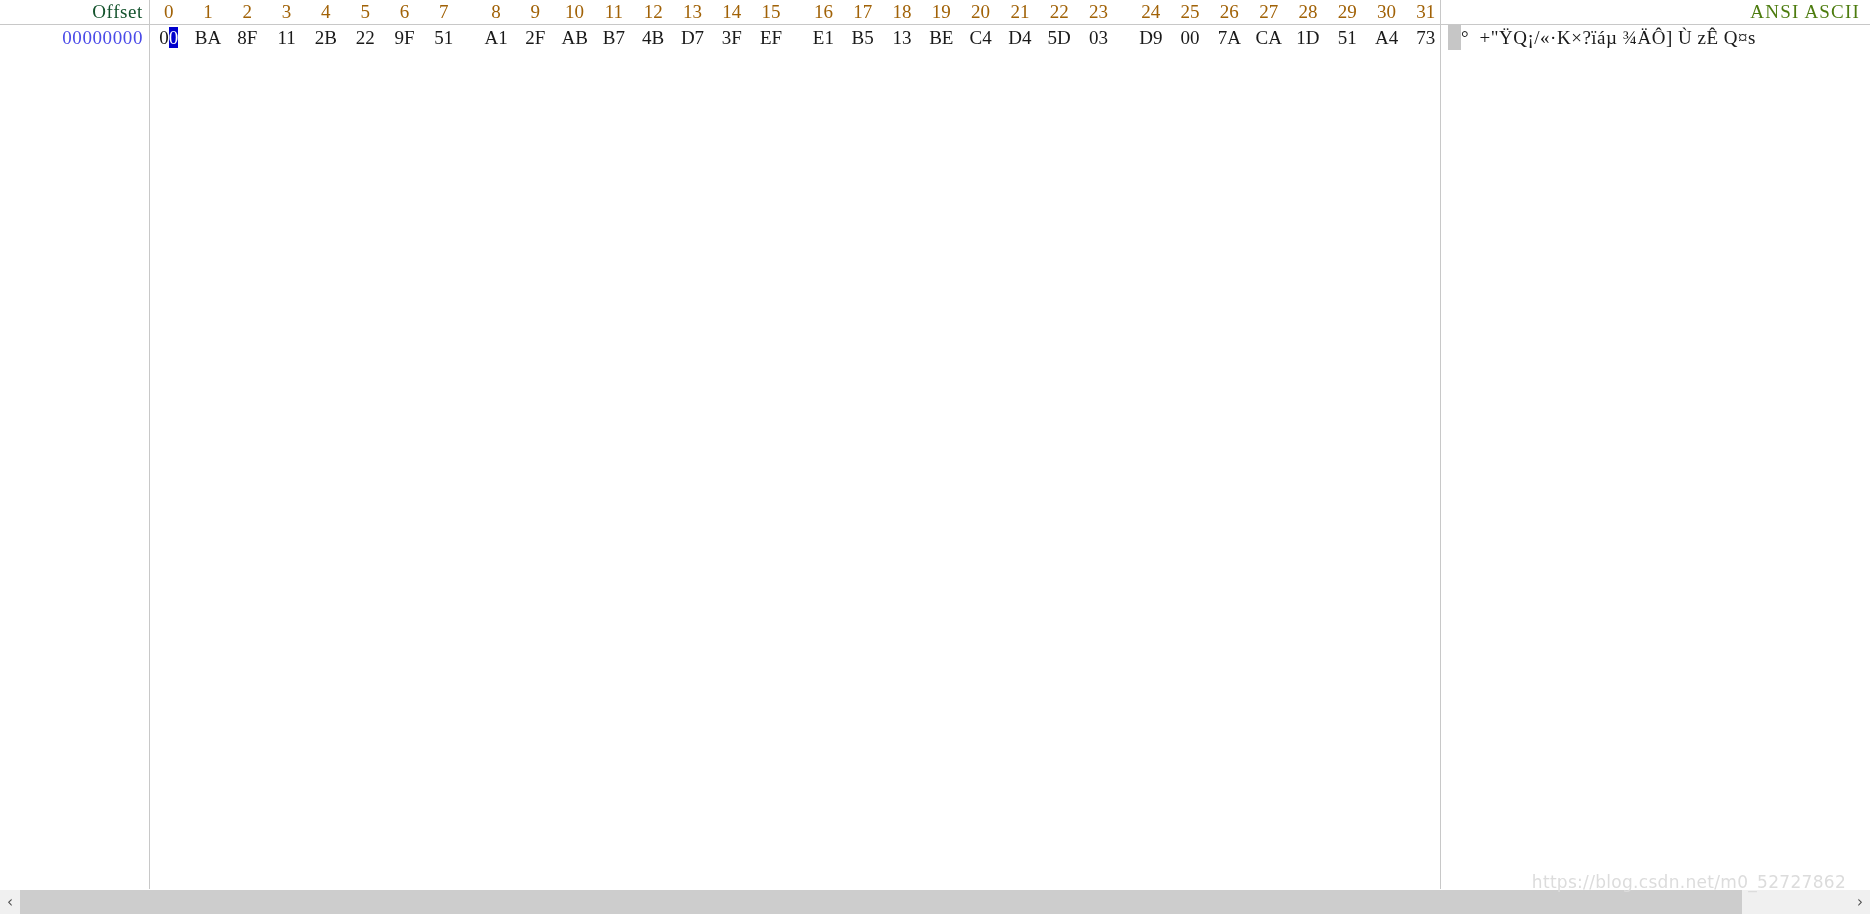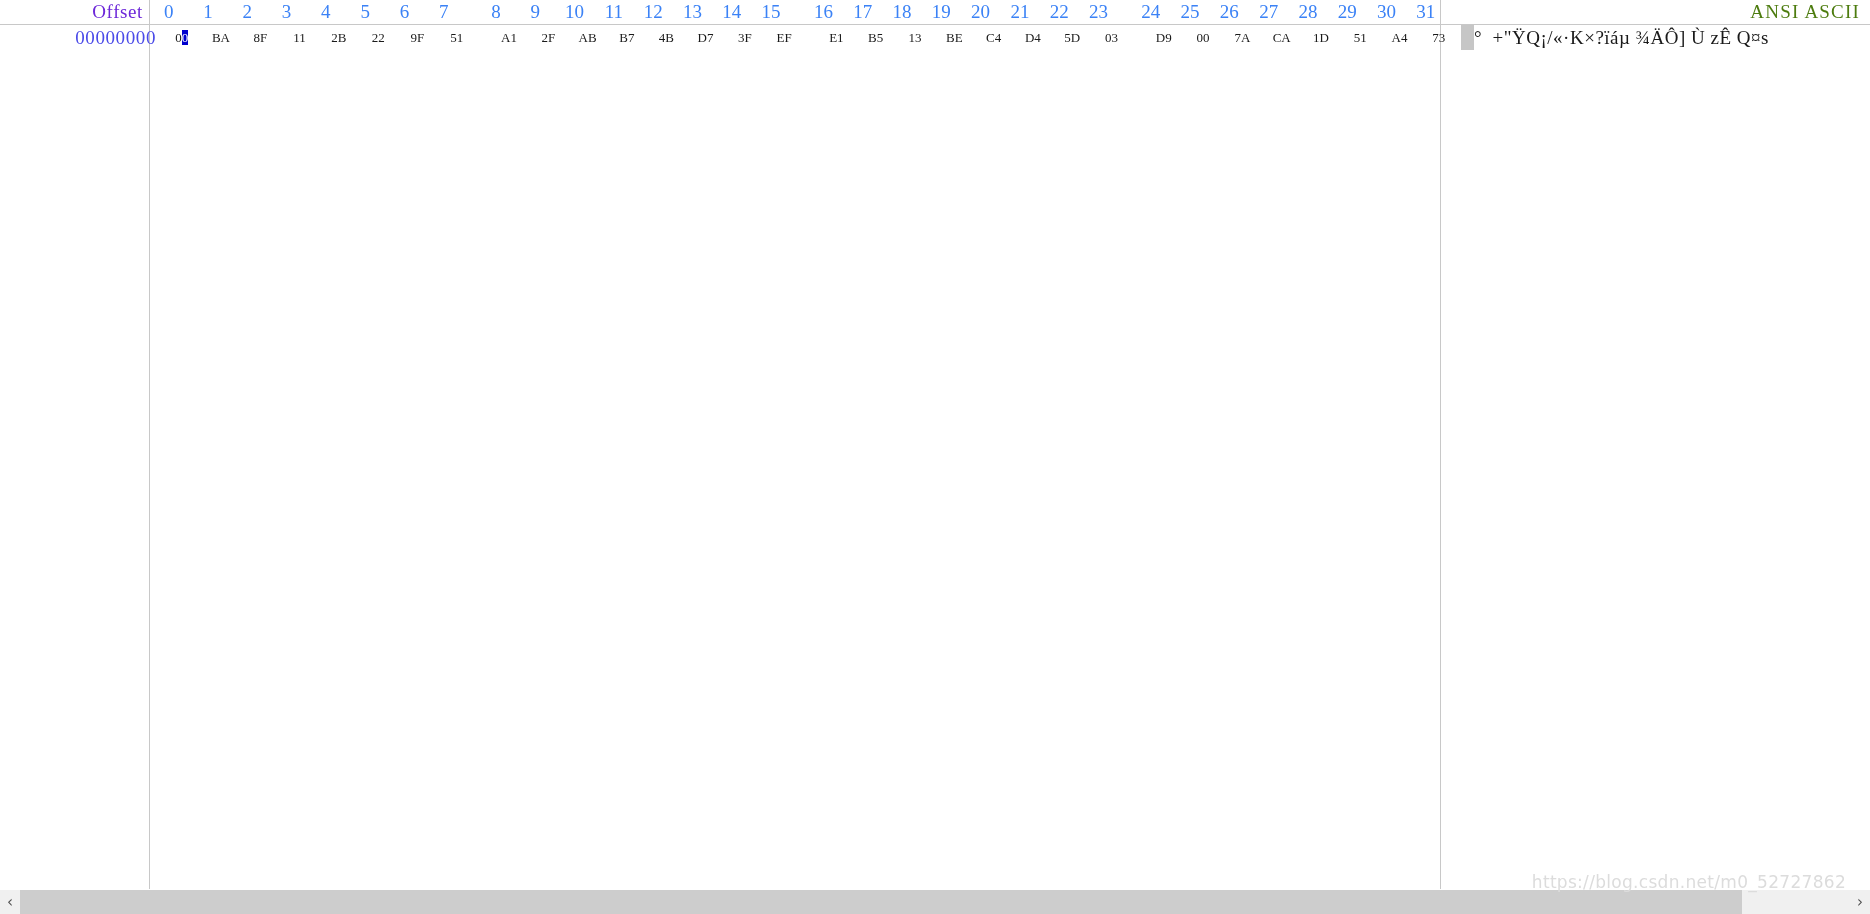--- a/index.html
+++ b/index.html
@@ -55,31 +55,31 @@
     left: 0; top: 0;
     width: 1870px;
     height: 24px;
     white-space: nowrap;
   }
   .hdr-offset {
     position: absolute;
     left: 0; top: 1px;
     width: 143px;
     text-align: right;
-    color: #6d28d9;
+    color: #14532d;
     font-size: 19px;
     line-height: 22px;
     letter-spacing: 0.6px;
   }
   .hdr-cols {
     position: absolute;
     left: 149px; top: 1px;
     font-size: 19px;
     line-height: 22px;
-    color: #3b82f6;
+    color: #a16207;
     white-space: pre;
     font-family: "Liberation Serif", "DejaVu Serif", serif;
   }
   .hdr-cols .col {
     display: inline-block;
     width: 39.3px;
     text-align: center;
   }
   .hdr-cols .gap { display: inline-block; width: 13px; }
   .hdr-ansi {
@@ -87,42 +87,42 @@
     right: 10px; top: 1px;
     font-size: 19px;
     line-height: 22px;
     color: #4d7c0f;
     letter-spacing: 1.2px;
   }
 
   
   .rows {
     position: absolute;
-    left: 13px; top: 25px;
+    left: 0; top: 25px;
     width: 1678px;
   }
   .row {
     position: relative;
     height: 25px;
     white-space: nowrap;
   }
   .offset-cell {
     position: absolute;
     left: 0; top: 0;
     width: 143px;
     text-align: right;
     color: #4a4ae8;
     font-size: 19px;
     line-height: 25px;
     letter-spacing: 0.6px;
   }
   .bytes-cell {
     position: absolute;
     left: 149px; top: 0;
-    font-size: 13px;
+    font-size: 19px;
     line-height: 25px;
     color: #1a1a1a;
     white-space: pre;
   }
   .bytes-cell .b {
     display: inline-block;
     width: 39.3px;
     text-align: center;
     color: #1a1a1a;
   }

